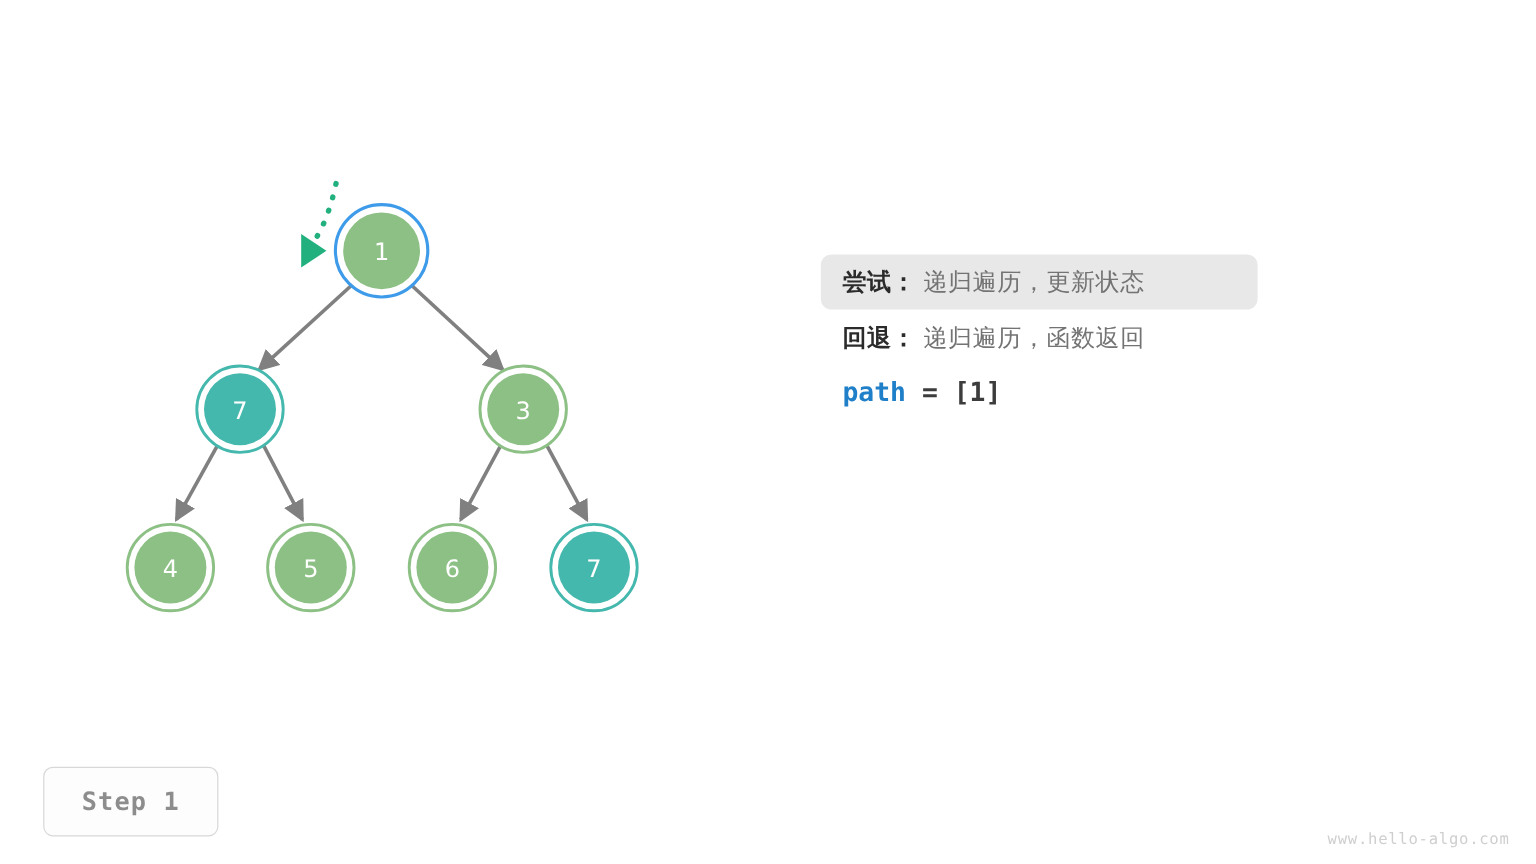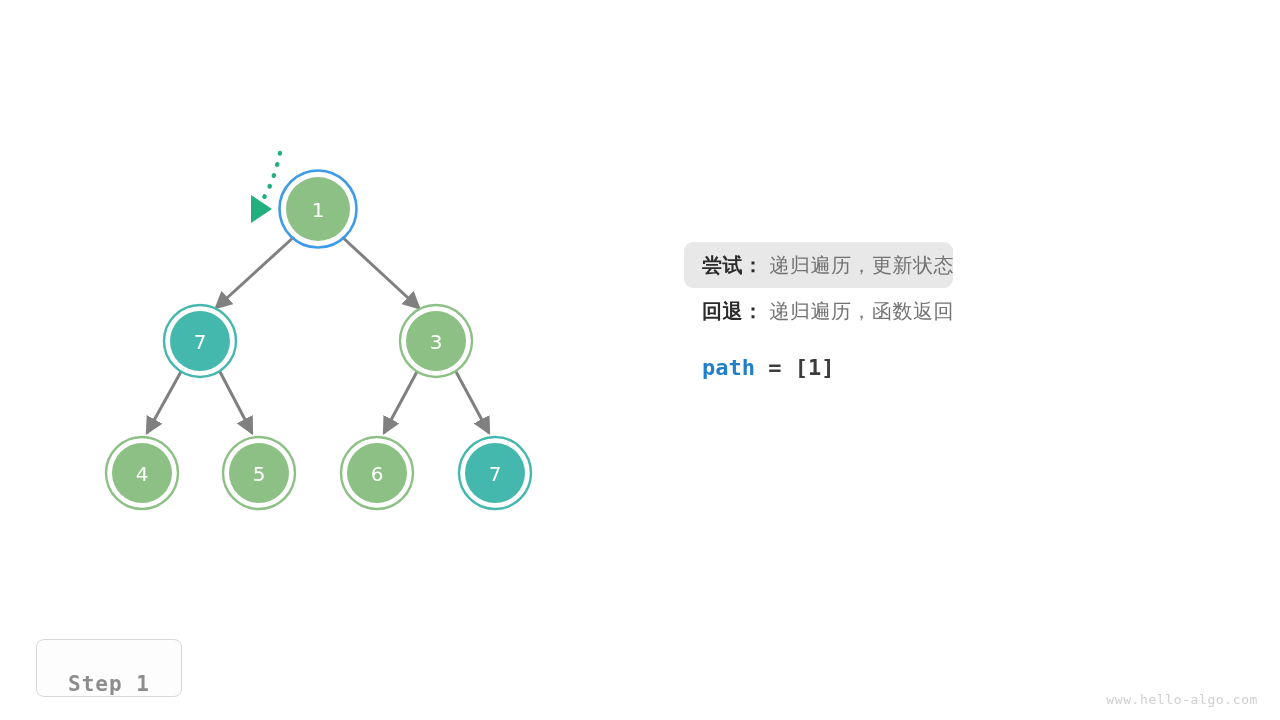--- a/index.html
+++ b/index.html
@@ -43,42 +43,41 @@
     height: 46px;
     display: flex;
     align-items: center;
     padding-left: 18px;
     box-sizing: border-box;
     white-space: nowrap;
   }
   .info-line.highlighted {
     background: #e8e8e8;
     border-radius: 9px;
-    width: 269px;
-    margin-top: 30px;
+    width: 364px;
   }
   .cn-key {
     font-family: "DejaVu Sans", "Liberation Sans", sans-serif;
     font-size: 20px;
     font-weight: bold;
     color: #2b2b2b;
     letter-spacing: 0.5px;
   }
   .cn-val {
     font-family: "DejaVu Sans", "Liberation Sans", sans-serif;
     font-size: 20px;
     font-weight: normal;
     color: #737373;
     letter-spacing: 0.5px;
     margin-left: 6px;
   }
   .code-line {
     height: 46px;
     display: flex;
-    align-items: flex-end;
+    align-items: center;
     padding-left: 18px;
     box-sizing: border-box;
     white-space: pre;
     font-family: "DejaVu Sans Mono", "Liberation Mono", monospace;
     font-size: 22px;
     font-weight: bold;
   }
   .var-path { color: #1f7fc8; }
   .var-res  { color: #2e8b86; }
   .code-rest {
@@ -93,21 +92,21 @@
   #step-badge {
     position: absolute;
     left: 36px;
     top: 639px;
     width: 144px;
     height: 56px;
     border: 1px solid #d8d8d8;
     border-radius: 8px;
     background: #fdfdfd;
     display: flex;
-    align-items: flex-end;
+    align-items: center;
     justify-content: center;
   }
   #step-badge .step-text {
     font-family: "DejaVu Sans Mono", "Liberation Mono", monospace;
     font-size: 21px;
     font-weight: bold;
     color: #8d8d8d;
     letter-spacing: 1px;
   }
 

